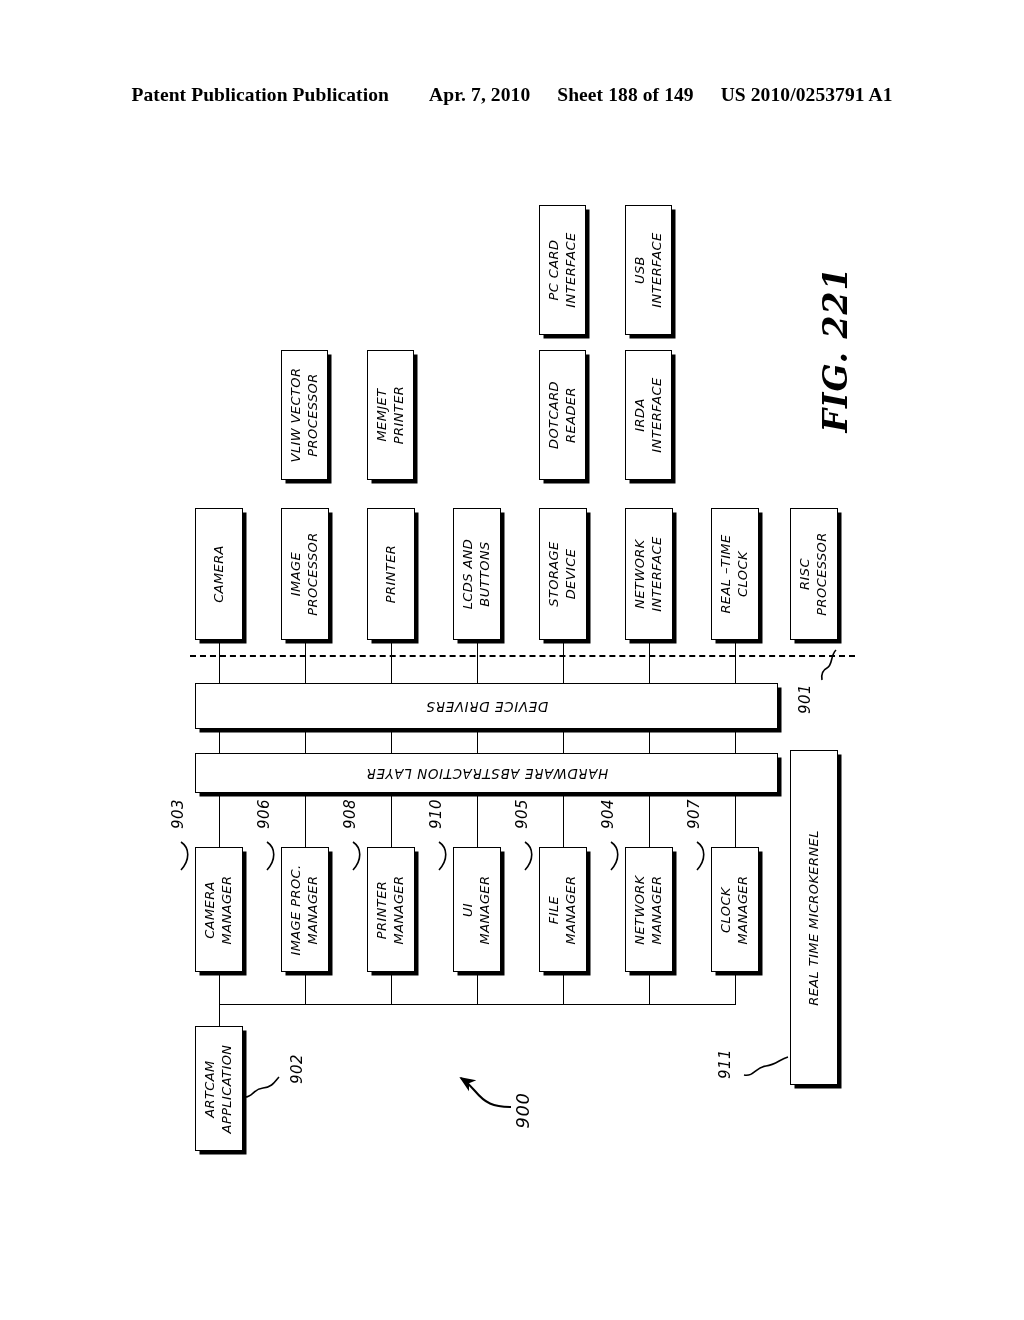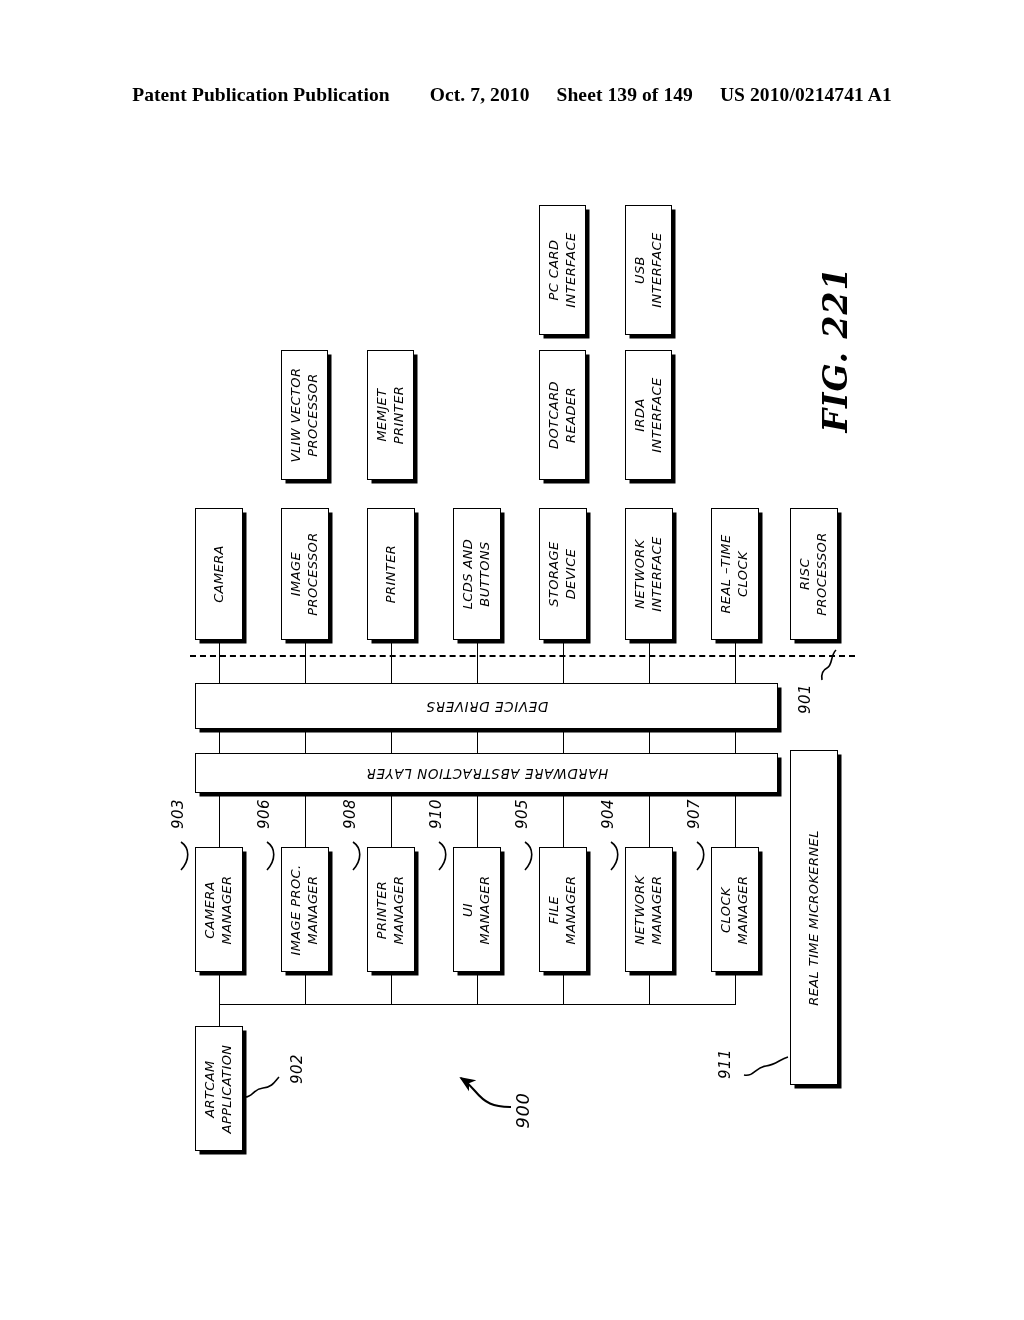--- a/index.html
+++ b/index.html
@@ -131,25 +131,25 @@
     transform: rotate(-90deg);
     z-index: 5;
   }
 </style>
 </head>
 <body>
 
 <div id="pub-header">
   <span>Patent Publication Publication</span>
   <span class="hdr-gap-lg"></span>
-  <span>Oct. 7, 2010</span>
+  <span>Apr. 7, 2010</span>
   <span class="hdr-gap-sm"></span>
-  <span>Sheet 139 of 149</span>
+  <span>Sheet 188 of 149</span>
   <span class="hdr-gap-sm"></span>
-  <span>US 2010/0214741 A1</span>
+  <span>US 2010/0253791 A1</span>
 </div>
 
 <div id="diagram">
 
   <div id="fig-caption" style="left:745px; top:330px; width:180px; text-align:center;">FIG. 221</div>
 
   <div class="blk" style="left:539px; top:205px; width:47px; height:130px;">
     <span class="lbl rot90">PC CARD
 INTERFACE</span>
   </div>

